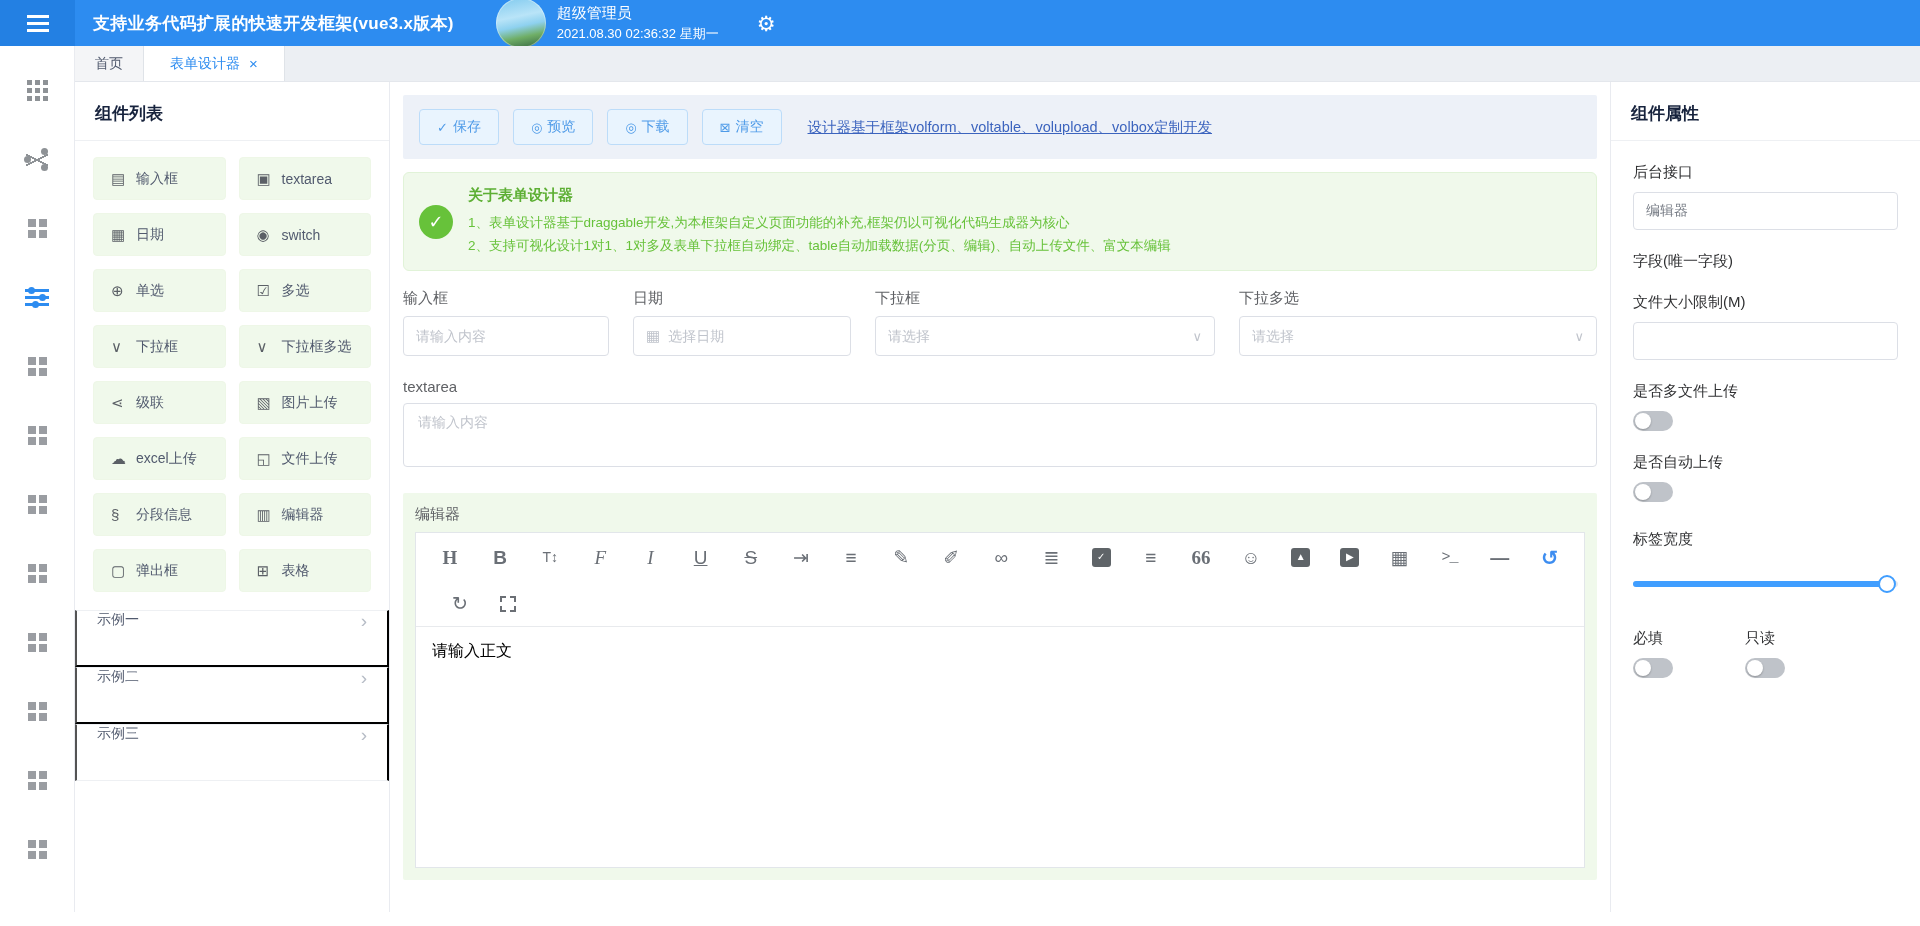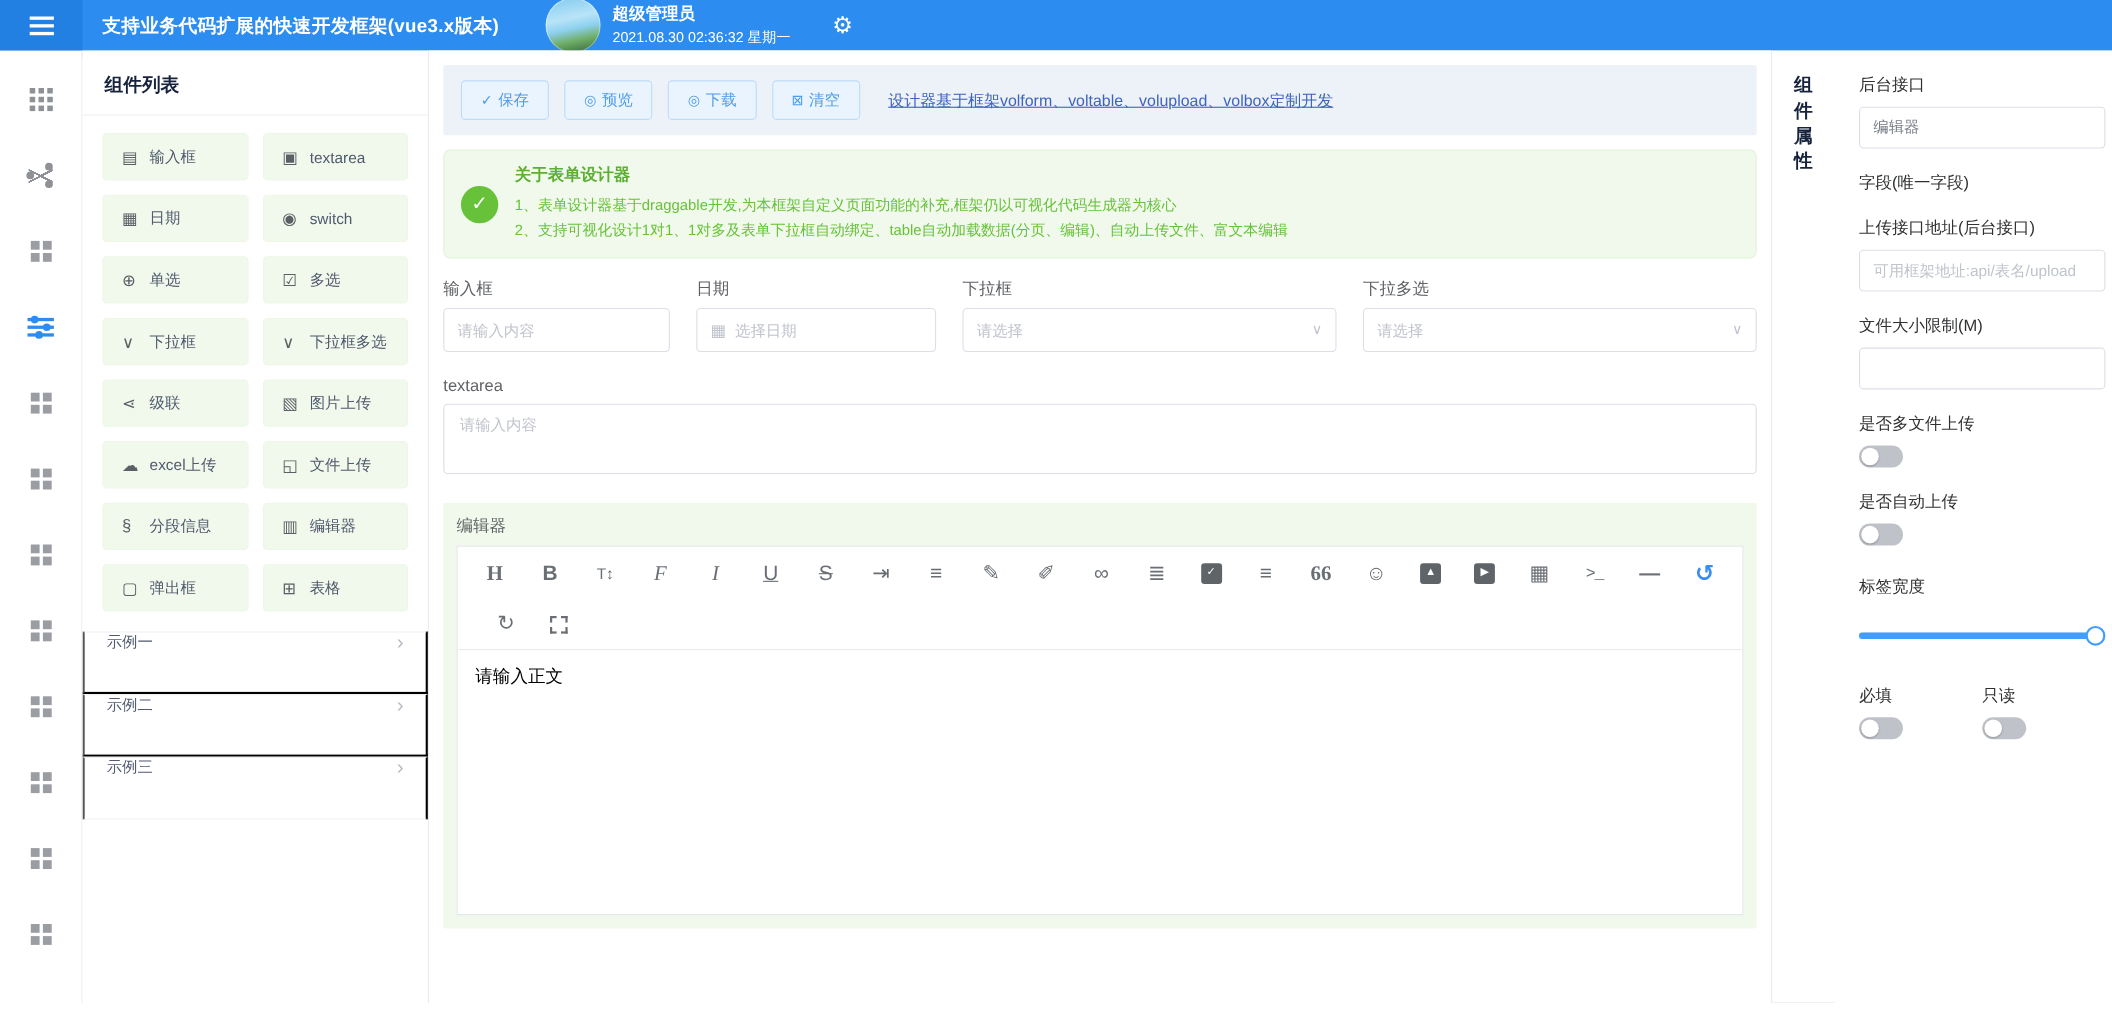--- a/index.html
+++ b/index.html
@@ -9,21 +9,21 @@
   
   .hdr{height:46px;background:#2d8cf0;display:flex;align-items:center;color:#fff;padding-right:24px}
   .hdr-burger{width:75px;height:60px;background:#2380e3;display:flex;align-items:center;justify-content:center;cursor:pointer;flex:none}
   .burger-icon{width:22px;height:17px;background:linear-gradient(#fff,#fff) 0 0/22px 3px no-repeat,linear-gradient(#fff,#fff) 0 7px/22px 3px no-repeat,linear-gradient(#fff,#fff) 0 14px/22px 3px no-repeat}
   .hdr-title{font-size:17px;font-weight:bold;margin-left:18px;letter-spacing:.3px}
   .hdr-nav{margin-left:auto;display:flex;gap:38px;font-size:15px;align-items:center}
   .nav-item{cursor:pointer;white-space:nowrap}
   .hdr-user{display:flex;align-items:center;margin-left:42px}
   .avatar{width:50px;height:50px;border-radius:50%;flex:none;background:linear-gradient(168deg,#7ec9ee 0%,#b9e4f8 38%,#8ed1ef 55%,#6fae66 74%,#2f5e3c 100%);box-shadow:inset 0 0 0 1px rgba(255,255,255,.35)}
   .u-meta{margin-left:11px;line-height:1.25}
-  .u-name{font-size:15px;font-weight:bold}
+  .u-name{font-size:15px;font-weight:normal}
   .u-time{font-size:13px;margin-top:3px}
   .gear{margin-left:38px;font-size:21px;cursor:pointer;line-height:1}
 
   
   .shell{display:flex;height:866px}
   .rail{width:75px;flex:none;border-right:1px solid #e9ebf0;background:#fff;display:flex;flex-direction:column;align-items:center;padding-top:10px;overflow:hidden}
   .rail-item{height:69px;flex:none;display:flex;align-items:center;justify-content:center;width:100%;cursor:pointer}
   .sb-grid9{width:21px;height:21px;position:relative}
   .sb-grid9::before{content:"";position:absolute;left:0;top:0;width:5px;height:5px;background:#8e9296;box-shadow:8px 0 #8e9296,16px 0 #8e9296,0 8px #8e9296,8px 8px #8e9296,16px 8px #8e9296,0 16px #8e9296,8px 16px #8e9296,16px 16px #8e9296}
   .sb-blocks{width:19px;height:19px;position:relative}
@@ -97,21 +97,21 @@
   .g-blue{color:#3d8df0;font-weight:bold;font-size:21px}
   .g-fs{width:16px;height:16px;min-width:16px;background:
     linear-gradient(#6b6f75,#6b6f75) 0 0/6px 2px,linear-gradient(#6b6f75,#6b6f75) 0 0/2px 6px,
     linear-gradient(#6b6f75,#6b6f75) 100% 0/6px 2px,linear-gradient(#6b6f75,#6b6f75) 100% 0/2px 6px,
     linear-gradient(#6b6f75,#6b6f75) 0 100%/6px 2px,linear-gradient(#6b6f75,#6b6f75) 0 100%/2px 6px,
     linear-gradient(#6b6f75,#6b6f75) 100% 100%/6px 2px,linear-gradient(#6b6f75,#6b6f75) 100% 100%/2px 6px;
     background-repeat:no-repeat}
   .econtent{height:240px;padding:14px 16px;font-size:16px;color:#000000;cursor:text}
 
   
-  .right-panel{width:310px;flex:none;border-left:1px solid #e9ebf0;overflow:hidden;display:flex;}
+  .right-panel{width:310px;flex:none;border-left:1px solid #e9ebf0;overflow:hidden;display:flex;flex-direction:column}
   .rp-body{padding:0 22px}
   .plabel{font-size:15px;color:#303133;margin-top:22px;margin-bottom:10px}
   .pinput{width:100%;height:38px;border:1px solid #dcdfe6;border-radius:4px;padding:0 12px;font-size:14px;color:#767b84;outline:none;font-family:inherit;background:#fff}
   .switch{width:40px;height:20px;border-radius:10px;background:#bfc3c9;position:relative;cursor:pointer;margin-top:2px}
   .switch::after{content:"";position:absolute;width:16px;height:16px;border-radius:50%;background:#fff;top:2px;left:2px;box-shadow:0 1px 2px rgba(0,0,0,.25)}
   .slider-row{margin-top:26px;height:18px;display:flex;align-items:center;cursor:pointer}
   .slider-track{width:100%;height:6px;background:#e4e7ed;border-radius:3px;position:relative}
   .slider-fill{position:absolute;left:0;top:0;height:6px;background:#409eff;border-radius:3px}
   .slider-knob{position:absolute;right:-9px;top:50%;transform:translateY(-50%);width:18px;height:18px;background:#fff;border:2px solid #409eff;border-radius:50%;cursor:grab}
   .flags-row{display:flex;margin-top:36px}
@@ -181,20 +181,32 @@
       <div class="rail-item">
         <span class="sb sb-blocks"></span>
       </div>
 
       <div class="rail-item">
         <span class="sb sb-blocks"></span>
       </div>
     </aside>
 
   <div class="workarea">
+    <div class="tabbar">
+
+        <div class="tab">
+          <span>首页</span>
+
+        </div>
+
+        <div class="tab active">
+          <span>表单设计器</span>
+          <span class="close">×</span>
+        </div>
+      </div>
 
     <div class="content">
 
       <aside class="left-panel">
         <div class="panel-title">组件列表</div>
         <div class="comp-grid">
 
             <button class="comp-btn">
               <span class="comp-ic">▤</span>
               <span>输入框</span>
@@ -421,24 +433,20 @@
 
               <div>
                 <div class="plabel">后台接口</div>
                 <input class="pinput" value="编辑器" style="">
               </div>
 
               <div>
                 <div class="plabel">字段(唯一字段)</div>
               </div>
 
-              <div>
-                <div class="plabel">上传接口地址(后台接口)</div>
-                <input class="pinput" placeholder="可用框架地址:api/表名/upload" style="">
-              </div>
 
               <div>
                 <div class="plabel">文件大小限制(M)</div>
                 <input class="pinput" style="">
               </div>
             </div>
 
           <div>
 
               <div>

